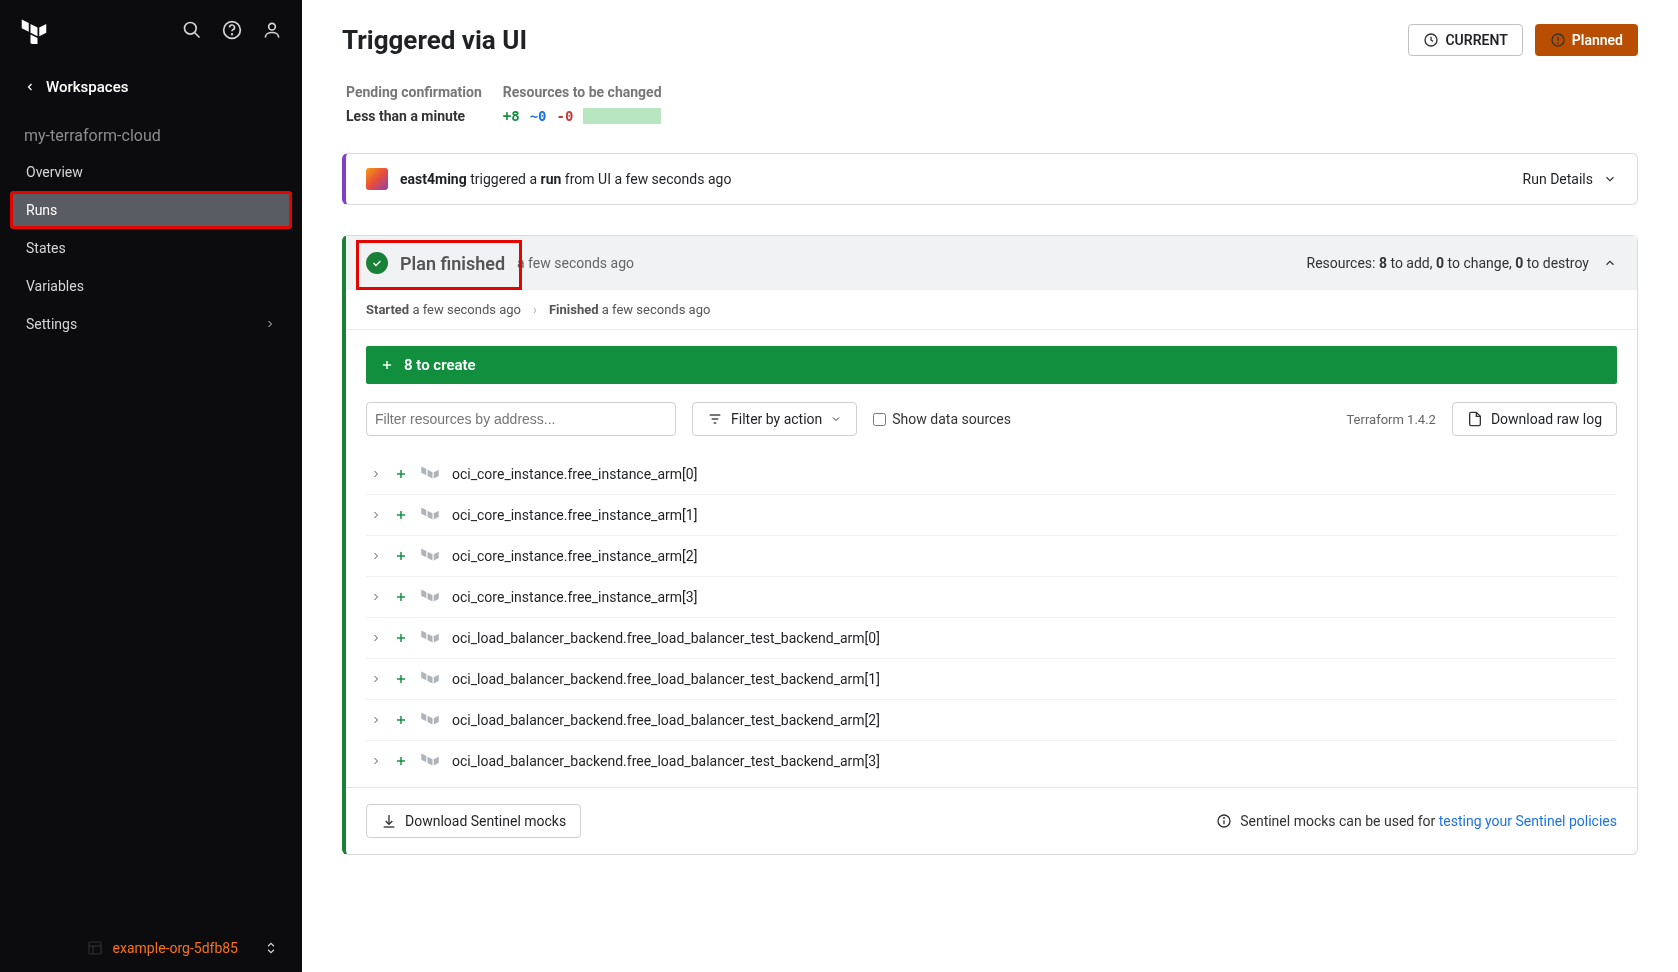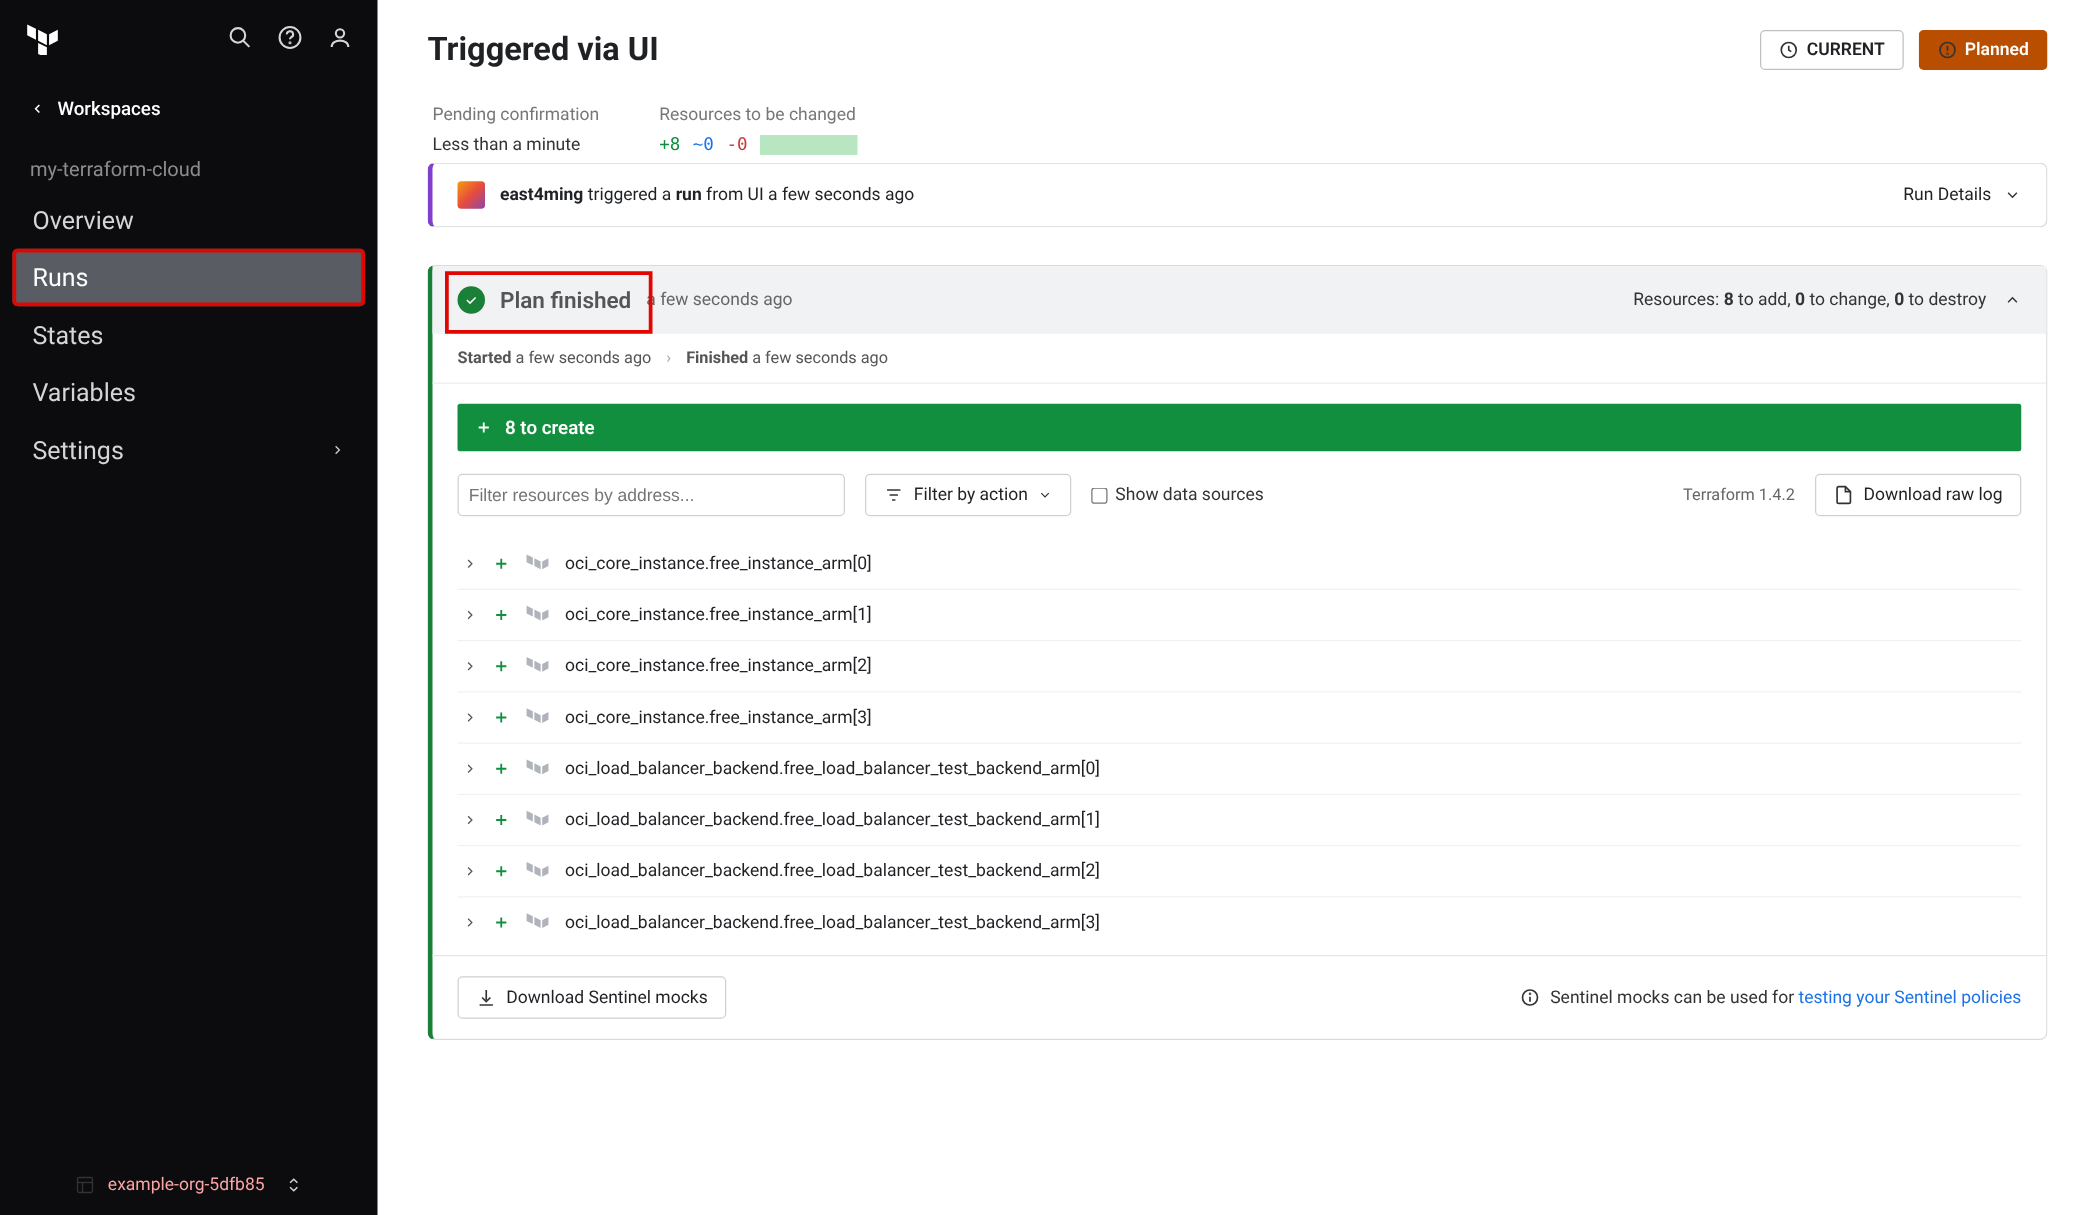--- a/index.html
+++ b/index.html
@@ -5,35 +5,35 @@
 * { margin: 0; padding: 0; box-sizing: border-box; }
 body { font-family: -apple-system, BlinkMacSystemFont, "Segoe UI", Roboto, sans-serif; background: #fff; color: #1f2124; display: flex; height: 972px; width: 1678px; overflow: hidden; }
 .sidebar { width: 302px; background: #0c0c0e; color: #d5d5d7; display: flex; flex-direction: column; }
 .sidebar-top { display: flex; align-items: center; justify-content: space-between; padding: 16px 20px; }
 .logo { width: 28px; height: 28px; }
 .sidebar-icons { display: flex; gap: 20px; align-items: center; }
 .sidebar-icons svg { width: 20px; height: 20px; stroke: #d5d5d7; fill: none; }
 .back-link { display: flex; align-items: center; gap: 10px; padding: 18px 24px; color: #fff; font-weight: 500; font-size: 15px; cursor: pointer; }
 .back-link svg { width: 12px; height: 12px; stroke: #fff; fill: none; }
 .ws-name { padding: 12px 24px 8px; color: #8c8c90; font-size: 16px; }
-.nav-item { padding: 11px 26px; font-size: 20px; color: #d5d5d7; cursor: pointer; display: flex; align-items: center; justify-content: space-between; }
+.nav-item { padding: 11px 26px; font-size: 14px; color: #d5d5d7; cursor: pointer; display: flex; align-items: center; justify-content: space-between; }
 .nav-item.active { background: #5a5c63; color: #fff; margin: 0 10px; border-radius: 4px; padding: 11px 16px; }
 .nav-item.highlighted { position: relative; }
 .nav-item.highlighted::after { content: ""; position: absolute; inset: 0; border: 3px solid #e10600; border-radius: 4px; pointer-events: none; }
 .nav-item svg { width: 12px; height: 12px; stroke: #d5d5d7; fill: none; }
-.sidebar-footer { margin-top: auto; padding: 16px 24px; display: flex; align-items: center; gap: 16px; color: #fca5a5; font-size: 14px; justify-content: center; }
+.sidebar-footer { margin-top: auto; padding: 16px 24px; display: flex; align-items: center; gap: 26px; color: #f97316; font-size: 14px; justify-content: flex-end; }
 .sidebar-footer-left { display: flex; align-items: center; gap: 10px; }
 .main { flex: 1; overflow-y: auto; padding: 24px 40px 40px; }
 .page-header { display: flex; align-items: center; justify-content: space-between; margin-bottom: 28px; }
 .page-title { font-size: 26px; font-weight: 700; }
 .header-buttons { display: flex; gap: 12px; }
 .btn { display: inline-flex; align-items: flex-start; gap: 6px; padding: 7px 14px; border-radius: 4px; font-size: 14px; font-weight: 600; cursor: pointer; border: 1px solid transparent; }
 .btn-outline { background: #fff; border-color: #bfc0c2; color: #1f2124; }
 .btn-planned { background: #b94e00; color: #fff; }
-.stats-row { display: flex; gap: 48px; margin-bottom: 6px; padding-left: 4px; }
+.stats-row { display: flex; gap: 21px; margin-bottom: 29px; padding-left: 4px; font-weight: bold; }
 .stat-block { font-size: 14px; }
 .stat-label { color: #777; margin-bottom: 8px; }
 .stat-value { color: #333; }
 .resources-changes { display: flex; gap: 10px; align-items: center; font-family: ui-monospace, Menlo, monospace; }
 .chg-add { color: #118f3e; }
 .chg-mod { color: #1c73e8; }
 .chg-del { color: #c73a3a; }
 .chg-bar { width: 78px; height: 16px; background: #b8e6c1; }
 .card { border: 1px solid #d9dadc; border-radius: 6px; margin-bottom: 30px; }
 .triggered-card { border-left: 4px solid #8040c9; padding: 14px 20px; display: flex; align-items: center; justify-content: space-between; }

